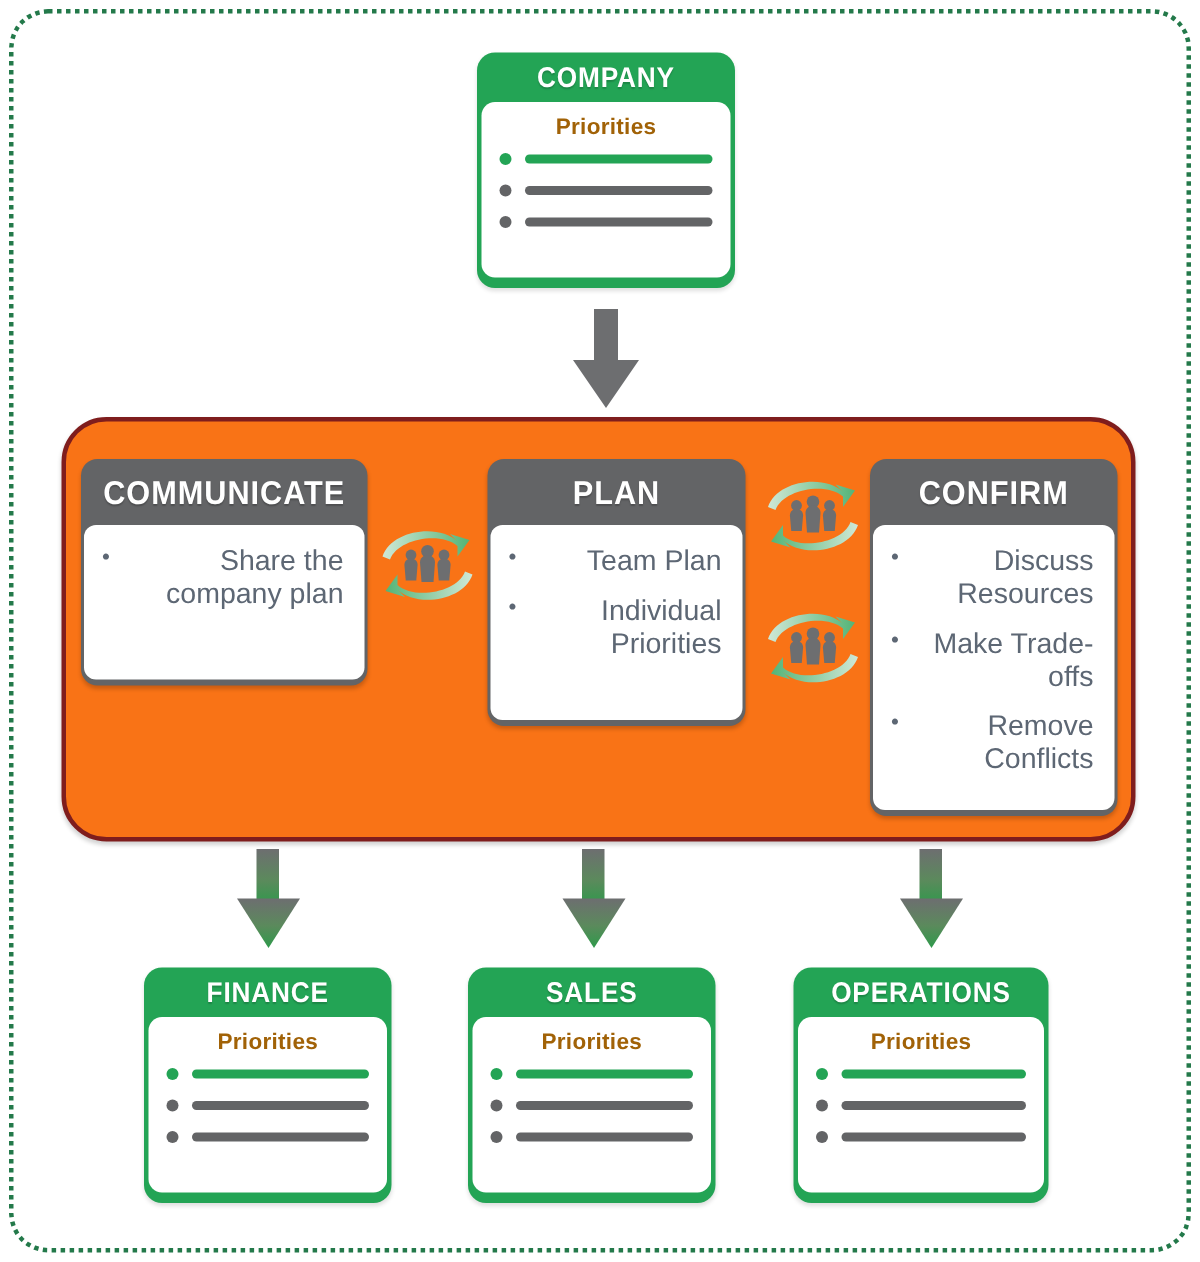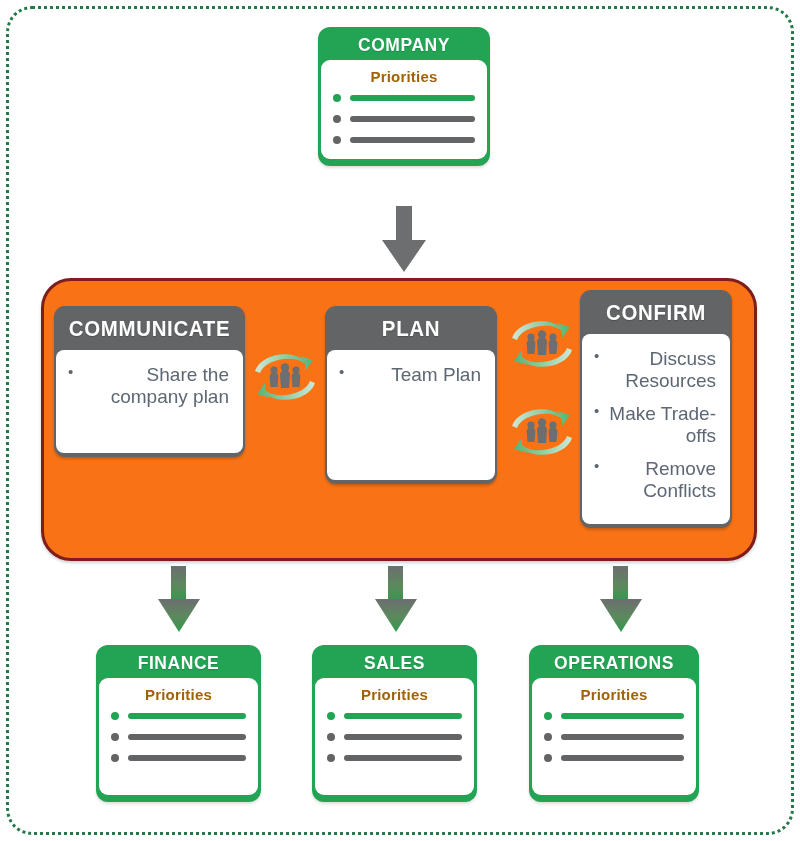--- a/index.html
+++ b/index.html
@@ -165,21 +165,21 @@
     position: absolute;
   }
 </style>
 </head>
 <body>
 
 <div id="canvas">
 
   <div class="outer-frame"></div>
 
-  <div class="pcard" style="left:318px; top:27px; width:172px; height:139px;">
+  <div class="pcard" style="left:318px; top:35px; width:172px; height:157px;">
     <div class="pcard-title">COMPANY</div>
     <div class="pcard-body">
       <div class="pcard-sub">Priorities</div>
       <div class="prow">
         <span class="pdot green"></span>
         <span class="pbar green"></span>
       </div>
       <div class="prow">
         <span class="pdot gray"></span>
         <span class="pbar gray"></span>
@@ -209,25 +209,26 @@
           <li>Share the company plan</li>
         </ul>
       </div>
     </div>
 
     <div class="sbox" style="left:281px; top:25px; width:172px; height:178px;">
       <div class="sbox-title">PLAN</div>
       <div class="sbox-body">
         <ul>
           <li>Team Plan</li>
+          <li>Individual Priorities</li>
         </ul>
       </div>
     </div>
 
-    <div class="sbox" style="left:536px; top:9px; width:152px; height:238px;">
+    <div class="sbox" style="left:536px; top:25px; width:165px; height:238px;">
       <div class="sbox-title">CONFIRM</div>
       <div class="sbox-body">
         <ul>
           <li>Discuss Resources</li>
           <li>Make Trade-offs</li>
           <li>Remove Conflicts</li>
         </ul>
       </div>
     </div>
 

